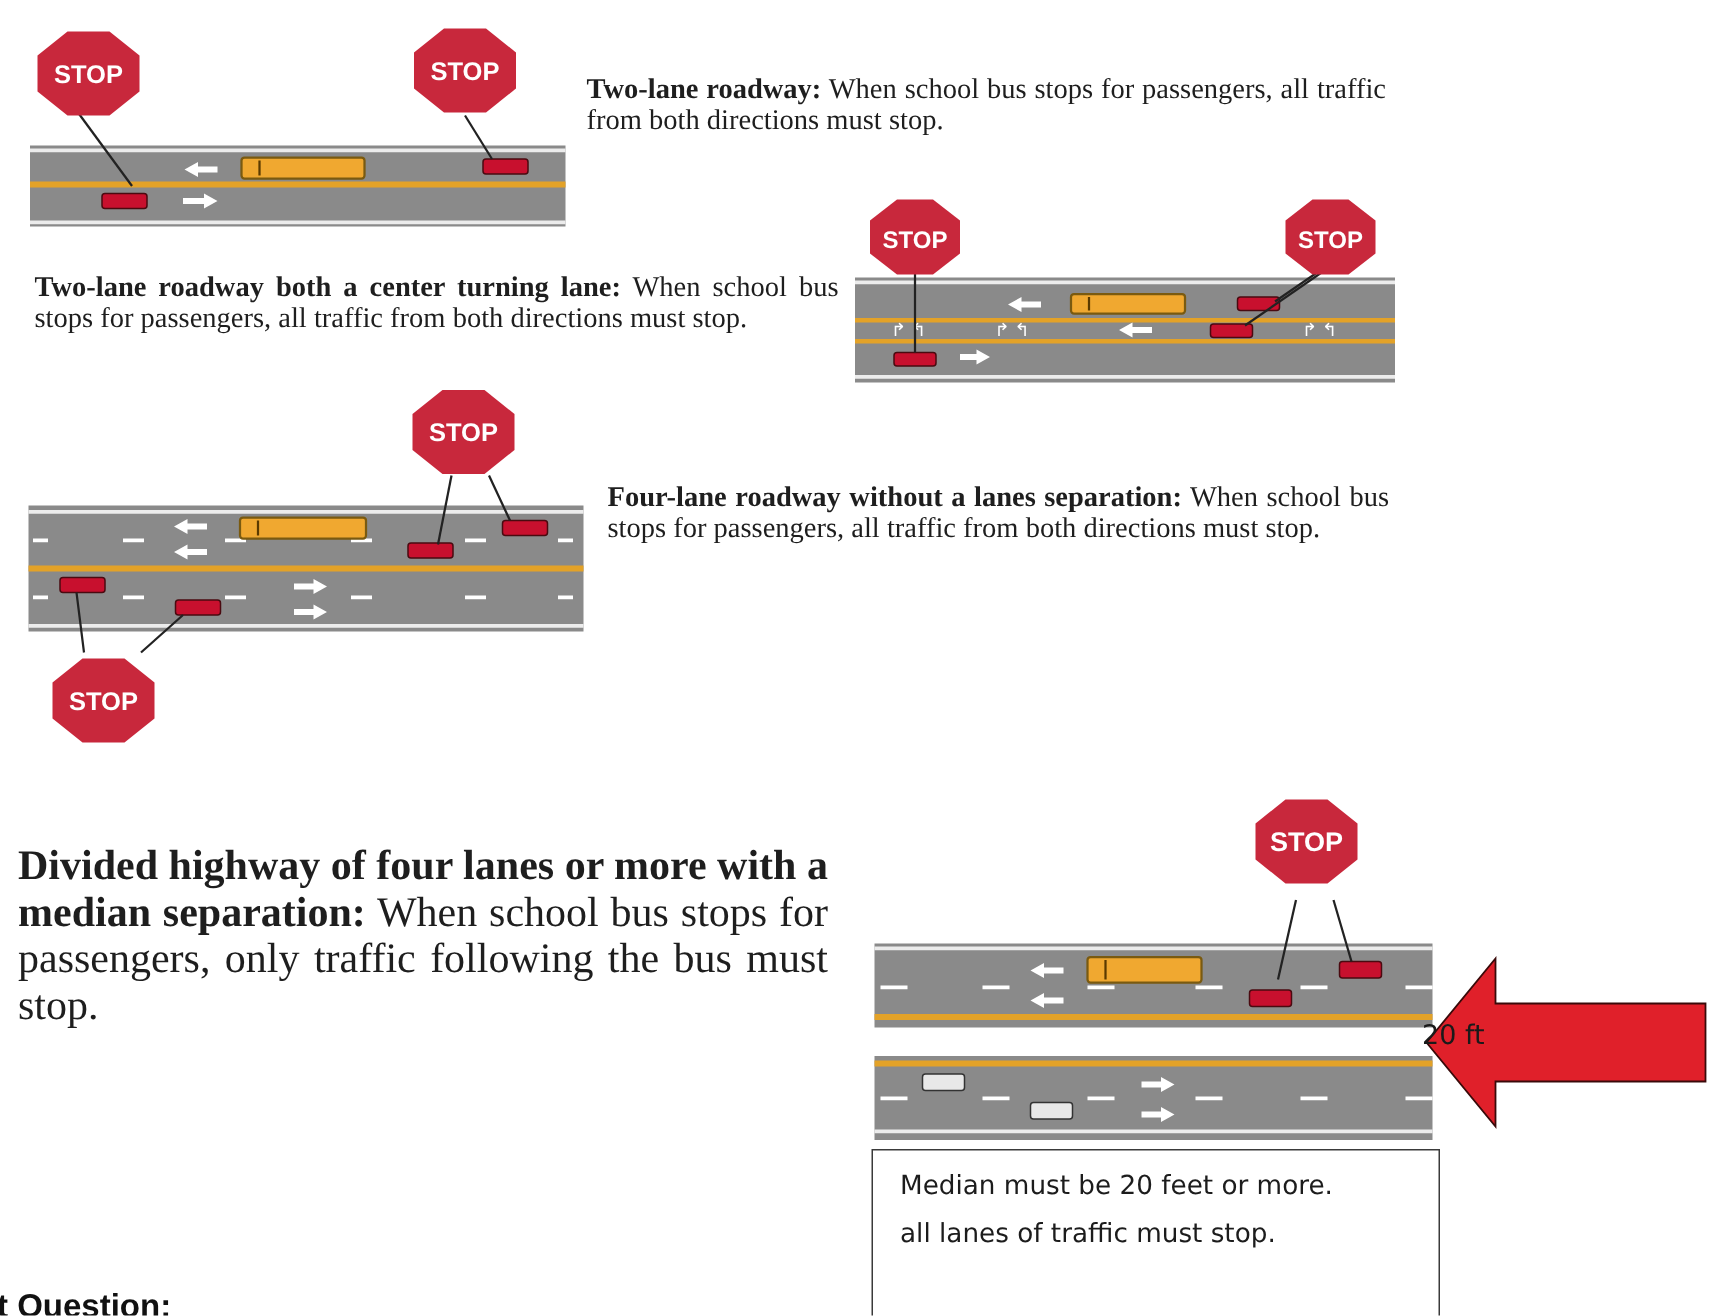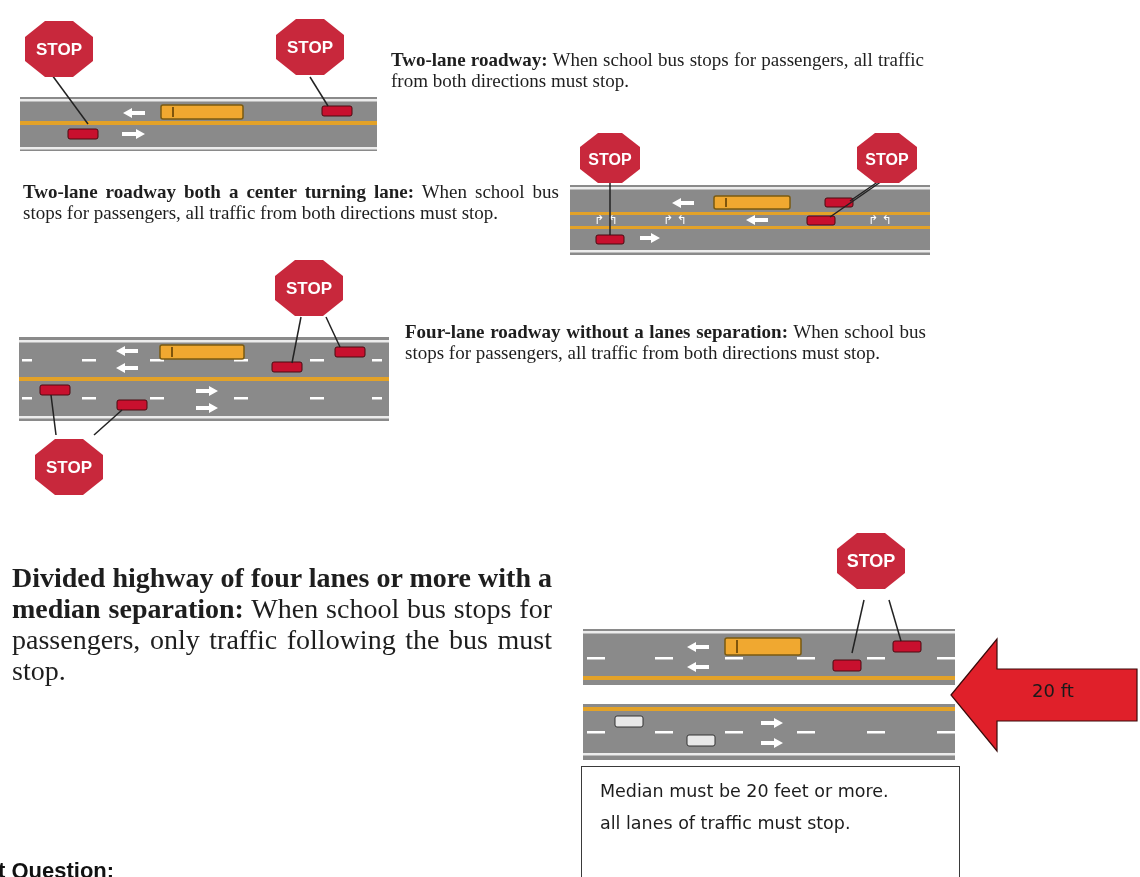--- a/index.html
+++ b/index.html
@@ -178,20 +178,20 @@
   <line x1="314" y1="75" x2="326" y2="116" stroke="#222" stroke-width="1.5"></line>
   <g>
     <polygon points="282,8 310,8 330,24 330,48 310,64 282,64 262,48 262,24" fill="#c8283c"></polygon>
     <text x="296" y="42" text-anchor="middle" font-size="18" font-weight="bold" fill="#fff">STOP</text>
   </g>
 </svg>
 
 <svg class="abs" style="left:945px;top:635px" width="195" height="120" viewBox="0 0 195 120">
   <polygon points="6,60 52,4 52,34 192,34 192,86 52,86 52,116" fill="#e0202a" stroke="#3a0a0a" stroke-width="1.2"></polygon>
 </svg>
-<div class="abs arrow-label" style="left:1032px;top:680px;">20 ft</div>
+<div class="abs arrow-label" style="left:948px;top:680px;">20 ft</div>
 
 <div class="abs note-box" style="left:581px;top:766px;width:379px;height:125px;">
   <div>Median must be 20 feet or more.</div>
   <div>all lanes of traffic must stop.</div>
 </div>
 
 <div class="abs footer-heading" style="left:-2px;top:858px;">t Question:</div>
 
 </body></html>

